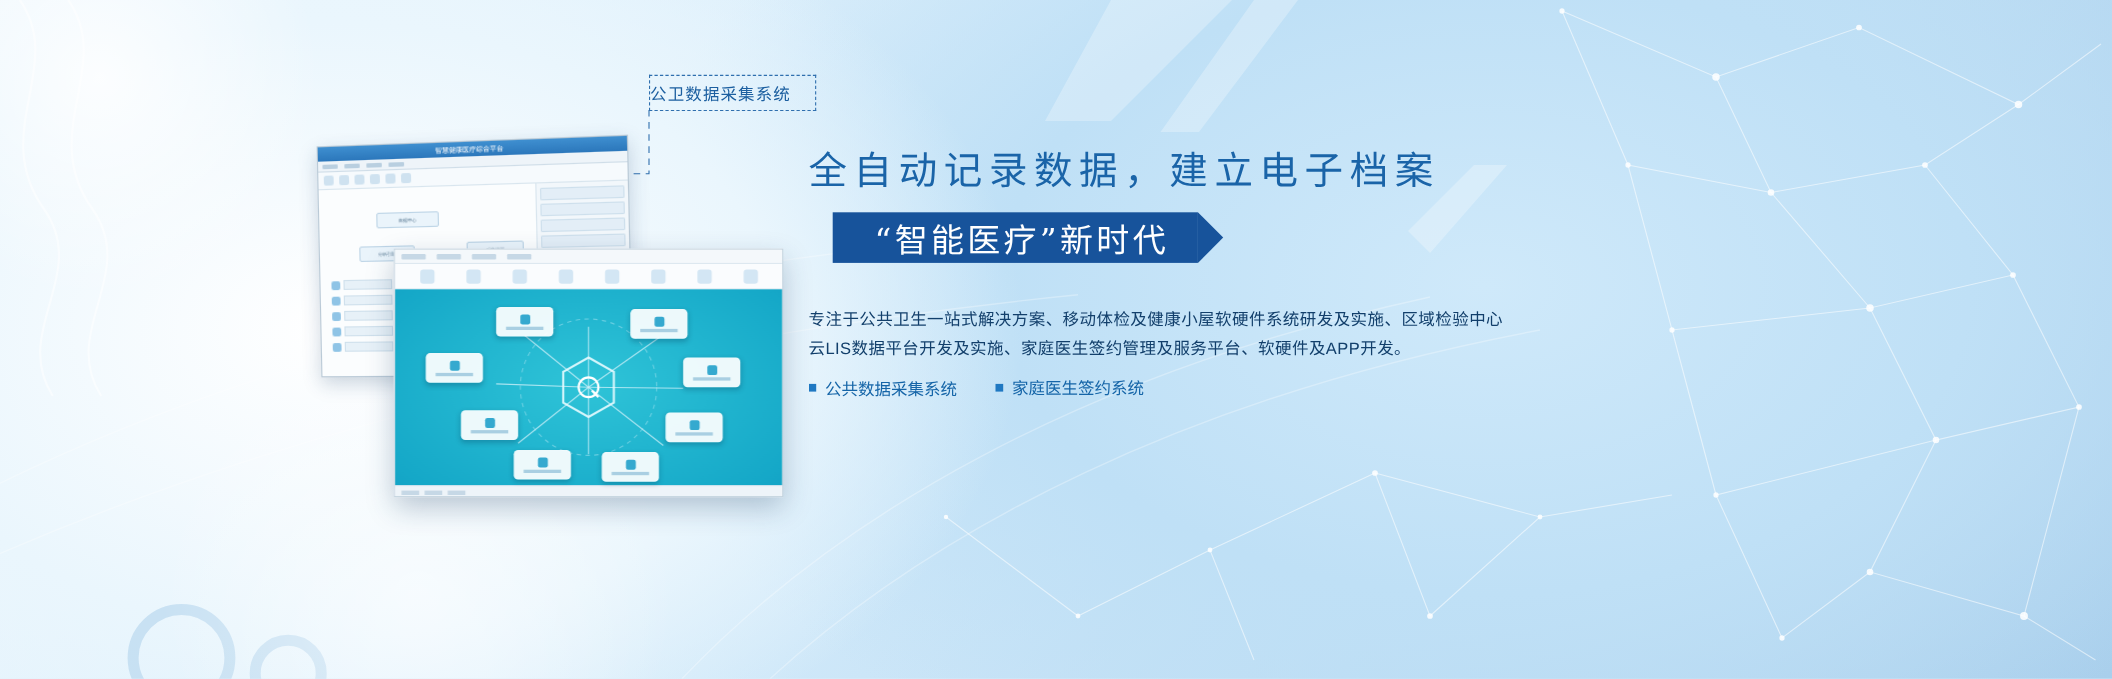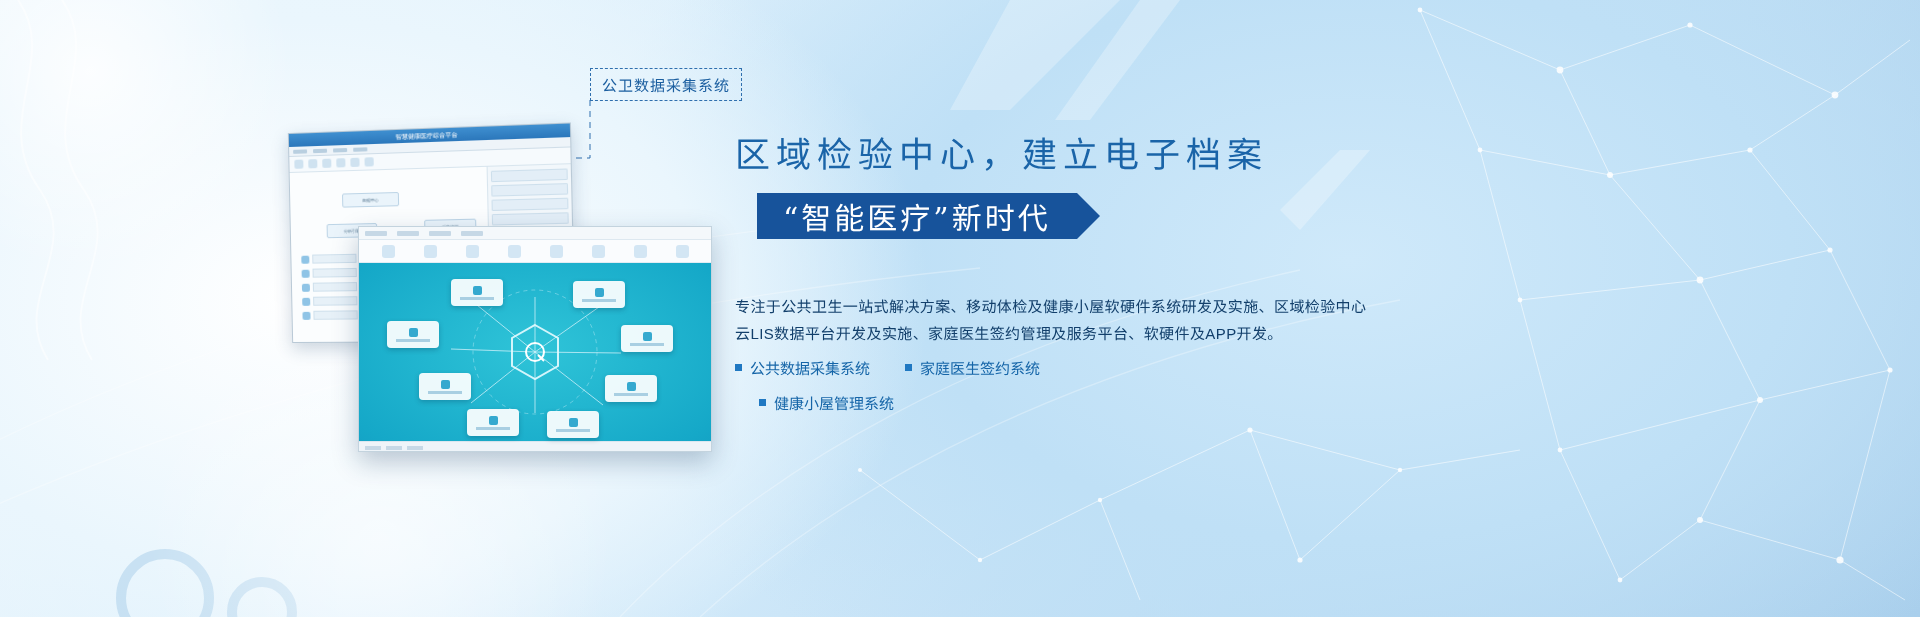--- a/index.html
+++ b/index.html
@@ -18,21 +18,21 @@
 
   
   .deco{position:absolute;inset:0;pointer-events:none;}
   .deco svg{position:absolute;}
   .blob{position:absolute;border-radius:50%;pointer-events:none;}
 
   
   .callout{
     position:absolute;box-sizing:border-box;
     border:1px dashed #2f6fae;background:transparent;
-    display:flex;align-items:center;justify-content:center;font-family:Liberation Mono, monospace;
+    display:flex;align-items:center;font-family:Liberation Mono, monospace;
   }
   .callout-label{
     font-size:15px;color:#1c5fa0;letter-spacing:1px;white-space:nowrap;
   }
   .leader{position:absolute;pointer-events:none;}
 
   
   .shotA{
     position:absolute;left:290px;top:133px;width:272px;height:208px;
     background:#fdfdfd;border:1px solid #b9c9d6;
@@ -125,31 +125,31 @@
   }
   .tagline{
     margin-top:30px;
     font-family:"DejaVu Serif","Liberation Serif",serif;
     font-size:35px;color:#1a64a8;letter-spacing:6px;white-space:nowrap;
   }
   .ribbonwrap{position:relative;margin-top:16px;height:46px;}
   .ribbon{
     position:absolute;left:22px;top:0;height:46px;
     background:#17539b;color:#ffffff;
-    display:flex;align-items:center;padding:0 26px 0 26px;
+    display:flex;align-items:center;padding:0 26px 0 38px;
     font-size:30px;letter-spacing:3px;white-space:nowrap;
     font-family:"DejaVu Serif","Liberation Serif",serif;
   }
   .ribbon:after{
     content:"";position:absolute;right:-23px;top:0;width:0;height:0;
     border-top:23px solid transparent;border-bottom:23px solid transparent;
     border-left:23px solid #17539b;
   }
   .desc{
-    margin-top:54px;font-size:15px;color:#123f6b;line-height:27px;
+    margin-top:38px;font-size:15px;color:#123f6b;line-height:27px;
     letter-spacing:.4px;
   }
   .bullets{
     margin-top:10px;display:grid;grid-template-columns:150px auto;
     column-gap:14px;row-gap:9px;width:560px;gap:14px;
   }
   .bullet{display:flex;align-items:center;gap:8px;font-size:15px;color:#1565a8;white-space:nowrap;}
   .bullet i{display:block;width:7px;height:7px;background:#1f78c2;flex:0 0 auto;}
   .b2{padding-left:12px;}
   .b3{padding-left:6px;font-family:Liberation Serif, serif;}
@@ -367,40 +367,36 @@
     <div class="foot">
       <i></i>
         <i></i>
         <i></i>
     </div>
   </div>
 
   <div class="content">
 
 
-    <div class="tagline">区域检验中心，建立电子档案</div>
+    <div class="tagline">全自动记录数据，建立电子档案</div>
 
     <div class="ribbonwrap">
       <div class="ribbon">“智能医疗”新时代</div>
     </div>
 
     <div class="desc">
       <div>专注于公共卫生一站式解决方案、移动体检及健康小屋软硬件系统研发及实施、区域检验中心</div>
       <div>云LIS数据平台开发及实施、家庭医生签约管理及服务平台、软硬件及APP开发。</div>
     </div>
 
     <div class="bullets">
       <div class="bullet">
         <i></i>
         <span>公共数据采集系统</span>
       </div>
       <div class="bullet b3">
         <i></i>
         <span>家庭医生签约系统</span>
       </div>
-      <div class="bullet b4">
-        <i></i>
-        <span>健康小屋管理系统</span>
-      </div>
     </div>
 
   </div>
 </div>
 
 </body></html>

